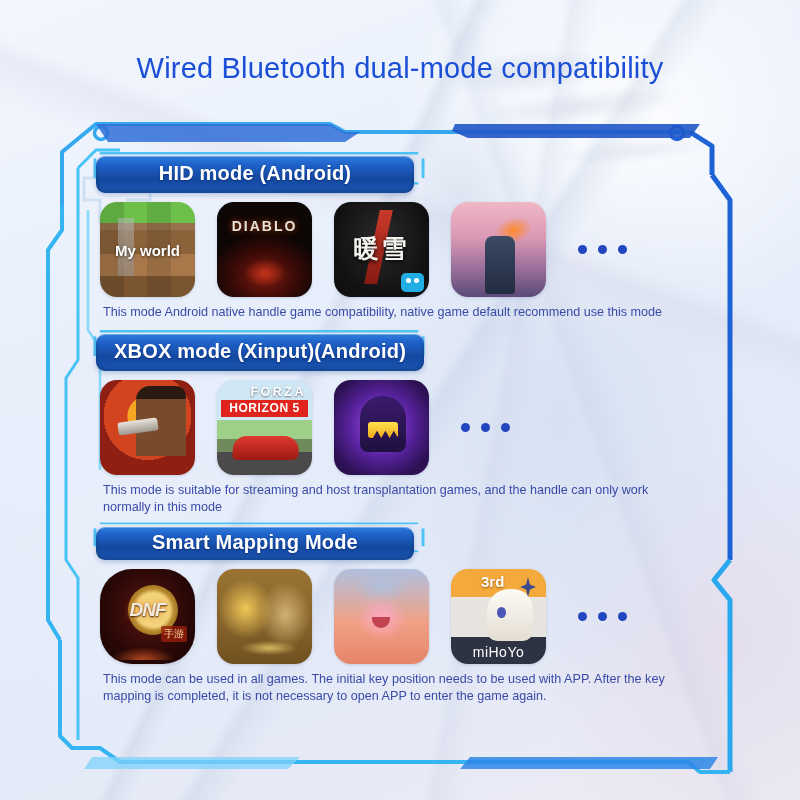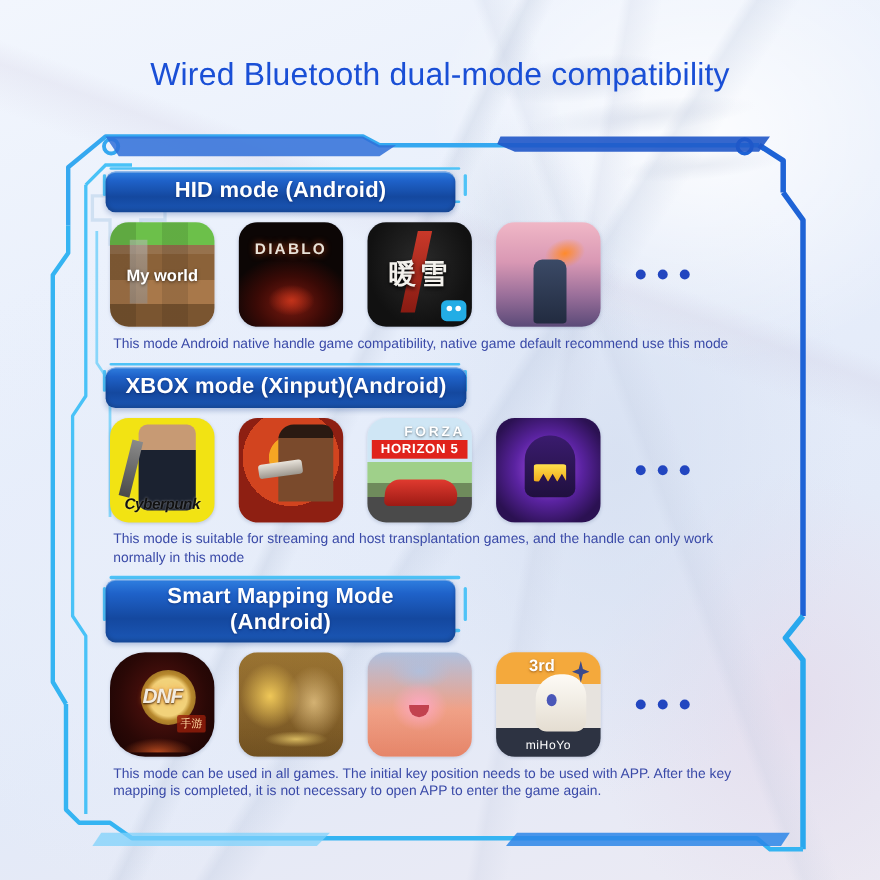--- a/index.html
+++ b/index.html
@@ -316,21 +316,21 @@
   .art-honkai::before{
     content:"";position:absolute;left:36px;top:20px;width:46px;height:52px;border-radius:22px 20px 10px 10px;
     background:linear-gradient(180deg,#fdfbf6,#e4ddd1);
   }
   .art-honkai::after{
     content:"";position:absolute;left:46px;top:38px;width:9px;height:11px;border-radius:50%;
     background:#4a57b8;
   }
   .art-honkai .h3{position:absolute;left:6px;top:4px;font-size:15px;font-weight:700;color:#fff;
     text-shadow:0 1px 2px rgba(120,60,0,.7);z-index:6;margin-left:24px;}
-  .art-honkai .hm{position:absolute;left:0;right:0;bottom:4px;text-align:center;font-size:11px;
+  .art-honkai .hm{position:absolute;left:0;right:0;bottom:4px;text-align:center;font-size:14px;
     color:#fff;letter-spacing:.5px;z-index:6;}
   .art-honkai .star{position:absolute;right:10px;top:8px;width:16px;height:20px;z-index:6;
     background:#3a4a8c;clip-path:polygon(50% 0,62% 38%,100% 50%,62% 62%,50% 100%,38% 62%,0 50%,38% 38%);}
 </style>
 </head>
 <body>
 
 <div id="bg-art"></div>
 
 <div id="page-title">Wired Bluetooth dual-mode compatibility</div>
@@ -399,23 +399,20 @@
 
   <section class="mode-block m2">
     <div class="badge-wrap">
       <svg class="badge-bracket" viewBox="0 0 340 46" preserveAspectRatio="none">
         <path d="M14 4 L330 4 M14 42 L330 42 M8 12 L8 34 M336 12 L336 34" stroke="#4fc3f7" stroke-width="3" fill="none" stroke-linecap="round"></path>
       </svg>
       <div class="badge">XBOX mode (Xinput)(Android)</div>
     </div>
 
     <div class="tiles">
-      <div class="tile art-cyberpunk">
-        <span class="tile-label">Cyberpunk</span>
-      </div>
       <div class="tile art-rdr2"></div>
       <div class="tile art-forza">
         <span class="fz1">FORZA</span>
         <span class="fz2">HORIZON 5</span>
       </div>
       <div class="tile art-magic"></div>
       <div class="dots">
         <i></i>
         <i></i>
         <i></i>
@@ -425,21 +422,20 @@
     <p class="desc">This mode is suitable for streaming and host transplantation games, and the handle can only work normally in this mode</p>
   </section>
 
   <section class="mode-block m3">
     <div class="badge-wrap">
       <svg class="badge-bracket" viewBox="0 0 340 56" preserveAspectRatio="none">
         <path d="M14 4 L330 4 M14 52 L330 52 M8 14 L8 42 M336 14 L336 42" stroke="#4fc3f7" stroke-width="3" fill="none" stroke-linecap="round"></path>
       </svg>
       <div class="badge two-line">
         <div>Smart Mapping Mode</div>
-        <div>(Android)</div>
       </div>
     </div>
 
     <div class="tiles">
       <div class="tile art-dnf">
         <span class="tile-label">DNF</span>
         <span class="sub">手游</span>
       </div>
       <div class="tile art-gold"></div>
       <div class="tile art-pink"></div>

